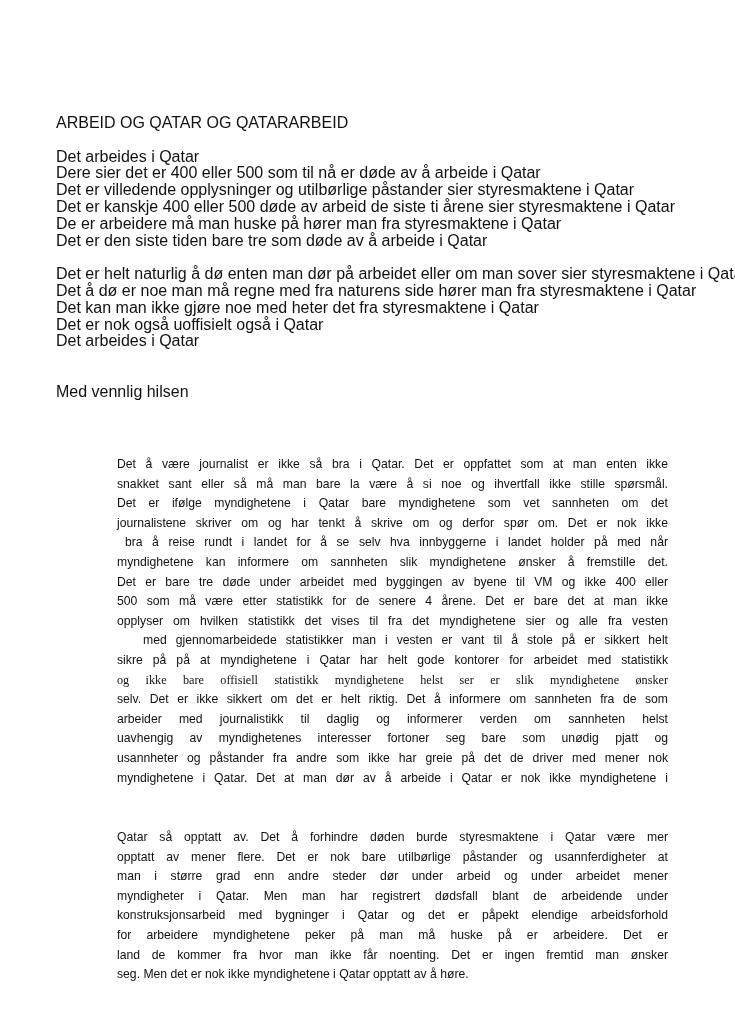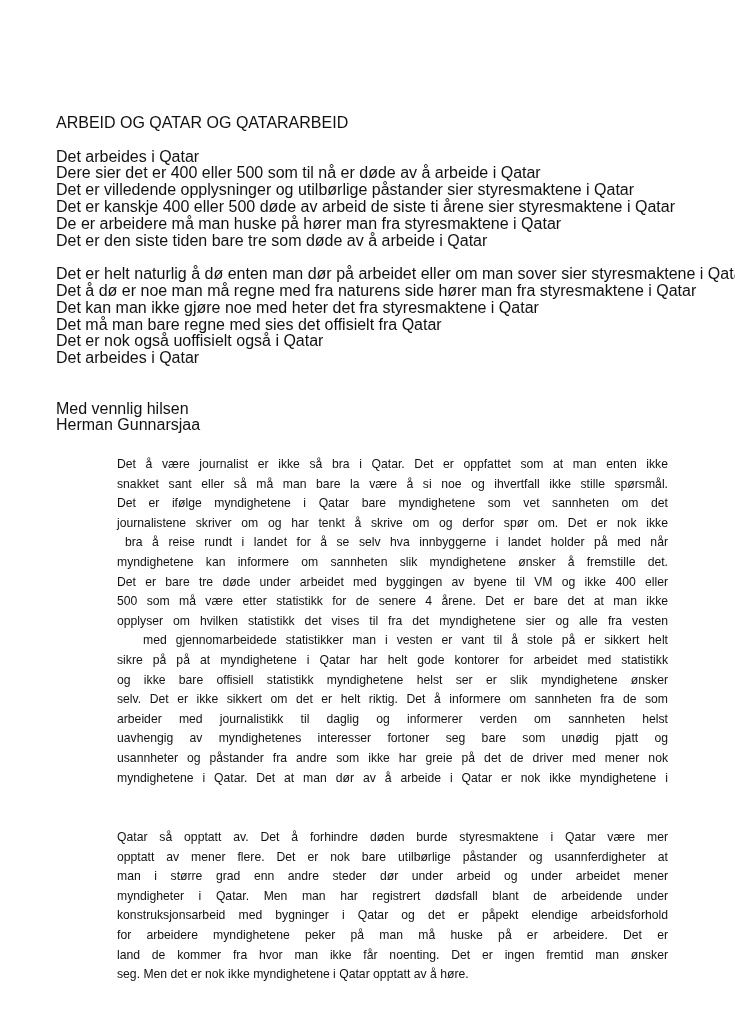--- a/index.html
+++ b/index.html
@@ -26,43 +26,41 @@
       <div class="line">Dere sier det er 400 eller 500 som til nå er døde av å arbeide i Qatar</div>
       <div class="line">Det er villedende opplysninger og utilbørlige påstander sier styresmaktene i Qatar</div>
       <div class="line">Det er kanskje 400 eller 500 døde av arbeid de siste ti årene sier styresmaktene i Qatar</div>
       <div class="line">De er arbeidere må man huske på hører man fra styresmaktene i Qatar</div>
       <div class="line">Det er den siste tiden bare tre som døde av å arbeide i Qatar</div>
     </div>
     <div class="stanza" style="margin-bottom:0">
       <div class="line">Det er helt naturlig å dø enten man dør på arbeidet eller om man sover sier styresmaktene i Qatar</div>
       <div class="line">Det å dø er noe man må regne med fra naturens side hører man fra styresmaktene i Qatar</div>
       <div class="line">Det kan man ikke gjøre noe med heter det fra styresmaktene i Qatar</div>
-      <div class="line">Det må man bare regne med sies det offisielt fra Qatar</div>
       <div class="line">Det er nok også uoffisielt også i Qatar</div>
       <div class="line">Det arbeides i Qatar</div>
     </div>
     <div class="closing">
       <div class="line">Med vennlig hilsen</div>
-      <div class="line">Herman Gunnarsjaa</div>
     </div>
   </div>
 
   <div class="essay" id="essay">
       <div class="jline" style="white-space: nowrap; text-align: left;"><span style="word-spacing: 0px;">Det å være journalist er ikke så bra i Qatar. Det er oppfattet som at man enten ikke</span></div>
       <div class="jline" style="white-space: nowrap; text-align: left;"><span style="word-spacing: 0px;">snakket sant eller så må man bare la være å si noe og ihvertfall ikke stille spørsmål.</span></div>
       <div class="jline" style="white-space: nowrap; text-align: left;"><span style="word-spacing: 0px;">Det er ifølge myndighetene i Qatar bare myndighetene som vet sannheten om det</span></div>
       <div class="jline" style="white-space: nowrap; text-align: left;"><span style="word-spacing: 0px;">journalistene skriver om og har tenkt å skrive om og derfor spør om. Det er nok ikke</span></div>
       <div class="jline" style="white-space: nowrap; text-align: center; padding-left: 8px;"><span style="word-spacing: 0px;">bra å reise rundt i landet for å se selv hva innbyggerne i landet holder på med når</span></div>
       <div class="jline" style="white-space: nowrap; text-align: left;"><span style="word-spacing: 0px;">myndighetene kan informere om sannheten slik myndighetene ønsker å fremstille det.</span></div>
       <div class="jline" style="white-space: nowrap; text-align: left;"><span style="word-spacing: 0px;">Det er bare tre døde under arbeidet med byggingen av byene til VM og ikke 400 eller</span></div>
       <div class="jline" style="white-space: nowrap; text-align: left;"><span style="word-spacing: 0px;">500 som må være etter statistikk for de senere 4 årene. Det er bare det at man ikke</span></div>
       <div class="jline" style="white-space: nowrap; text-align: left;"><span style="word-spacing: 0px;">opplyser om hvilken statistikk det vises til fra det myndighetene sier og alle fra vesten</span></div>
       <div class="jline" style="white-space: nowrap; text-align: left;"><span style="word-spacing: 0px; padding-left: 26px;">med gjennomarbeidede statistikker man i vesten er vant til å stole på er sikkert helt</span></div>
       <div class="jline" style="white-space: nowrap; text-align: left;"><span style="word-spacing: 0px;">sikre på på at myndighetene i Qatar har helt gode kontorer for arbeidet med statistikk</span></div>
-      <div class="jline" style="white-space: nowrap; text-align: left;"><span style="word-spacing: 0px;">og ikke bare offisiell statistikk myndighetene helst ser er slik myndighetene ønsker</span></div>
+      <div class="jline" style="white-space: nowrap; text-align: left; font-family: Liberation Serif, serif;"><span style="word-spacing: 0px;">og ikke bare offisiell statistikk myndighetene helst ser er slik myndighetene ønsker</span></div>
       <div class="jline" style="white-space: nowrap; text-align: left;"><span style="word-spacing: 0px;">selv. Det er ikke sikkert om det er helt riktig. Det å informere om sannheten fra de som</span></div>
       <div class="jline" style="white-space: nowrap; text-align: left;"><span style="word-spacing: 0px;">arbeider med journalistikk til daglig og informerer verden om sannheten helst</span></div>
       <div class="jline" style="white-space: nowrap; text-align: left;"><span style="word-spacing: 0px;">uavhengig av myndighetenes interesser fortoner seg bare som unødig pjatt og</span></div>
       <div class="jline" style="white-space: nowrap; text-align: left;"><span style="word-spacing: 0px;">usannheter og påstander fra andre som ikke har greie på det de driver med mener nok</span></div>
       <div class="jline" style="white-space: nowrap; text-align: left;"><span style="word-spacing: 0px;">myndighetene i Qatar. Det at man dør av å arbeide i Qatar er nok ikke myndighetene i</span></div>
       <div class="jline" style="white-space: nowrap; text-align: left; margin-top: 40px;"><span style="word-spacing: 0px;">Qatar så opptatt av. Det å forhindre døden burde styresmaktene i Qatar være mer</span></div>
       <div class="jline" style="white-space: nowrap; text-align: left;"><span style="word-spacing: 0px; text-align: center;">opptatt av mener flere. Det er nok bare utilbørlige påstander og usannferdigheter at</span></div>
       <div class="jline" style="white-space: nowrap; text-align: left;"><span style="word-spacing: 0px;">man i større grad enn andre steder dør under arbeid og under arbeidet mener</span></div>
       <div class="jline" style="white-space: nowrap; text-align: left;"><span style="word-spacing: 0px;">myndigheter i Qatar. Men man har registrert dødsfall blant de arbeidende under</span></div>
       <div class="jline" style="white-space: nowrap; text-align: left;"><span style="word-spacing: 0px;">konstruksjonsarbeid med bygninger i Qatar og det er påpekt elendige arbeidsforhold</span></div>

